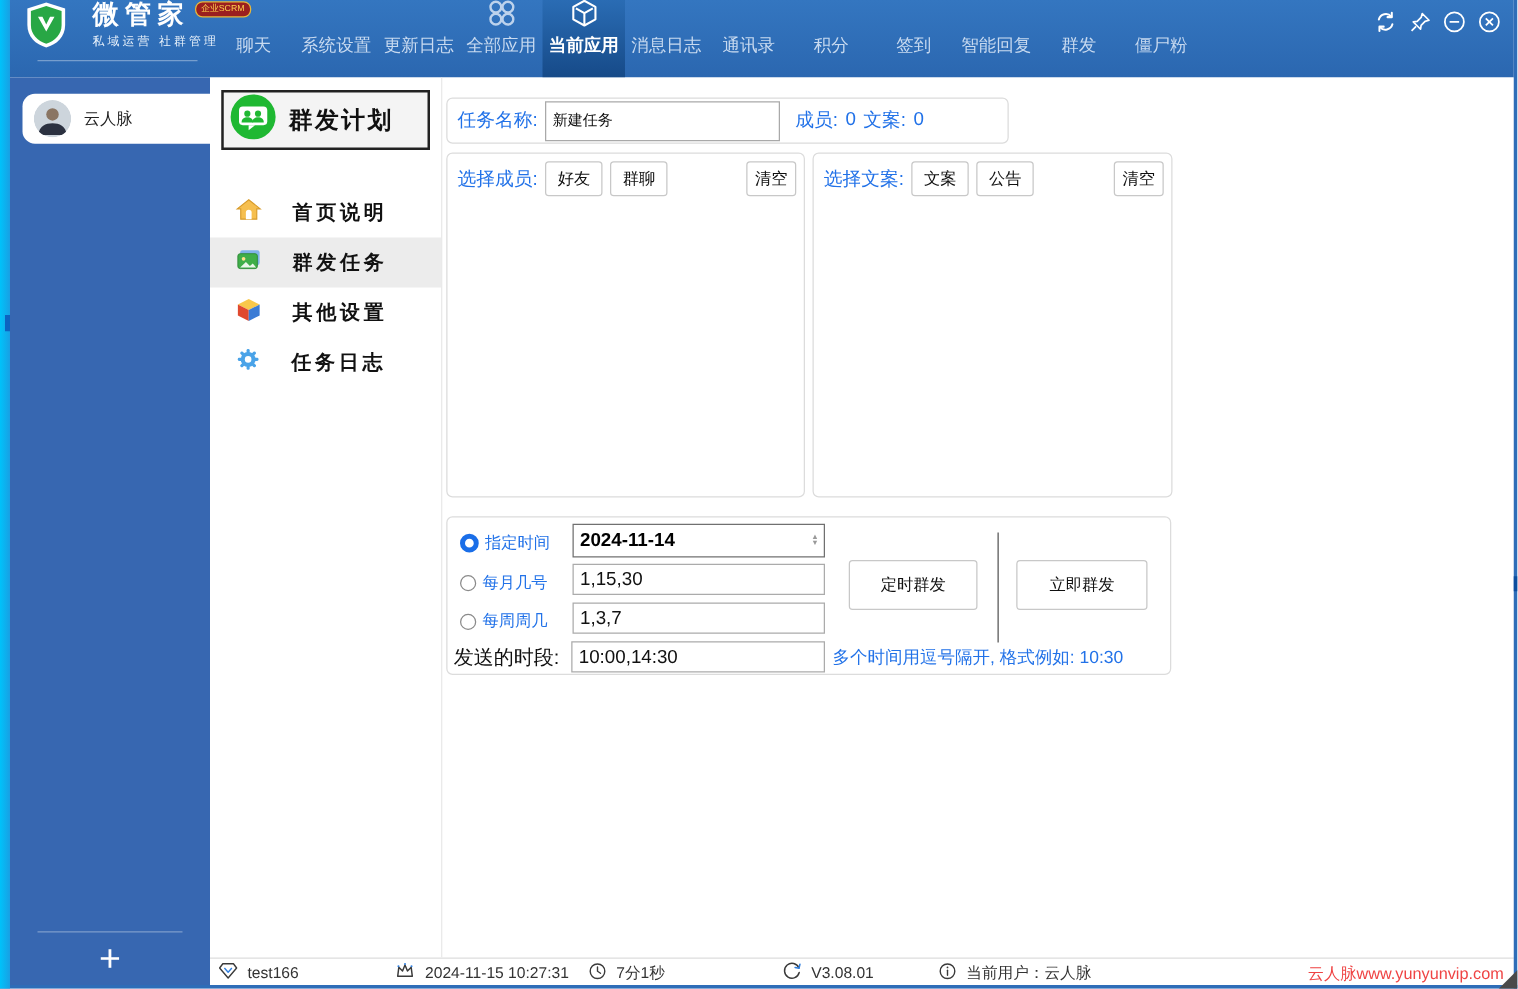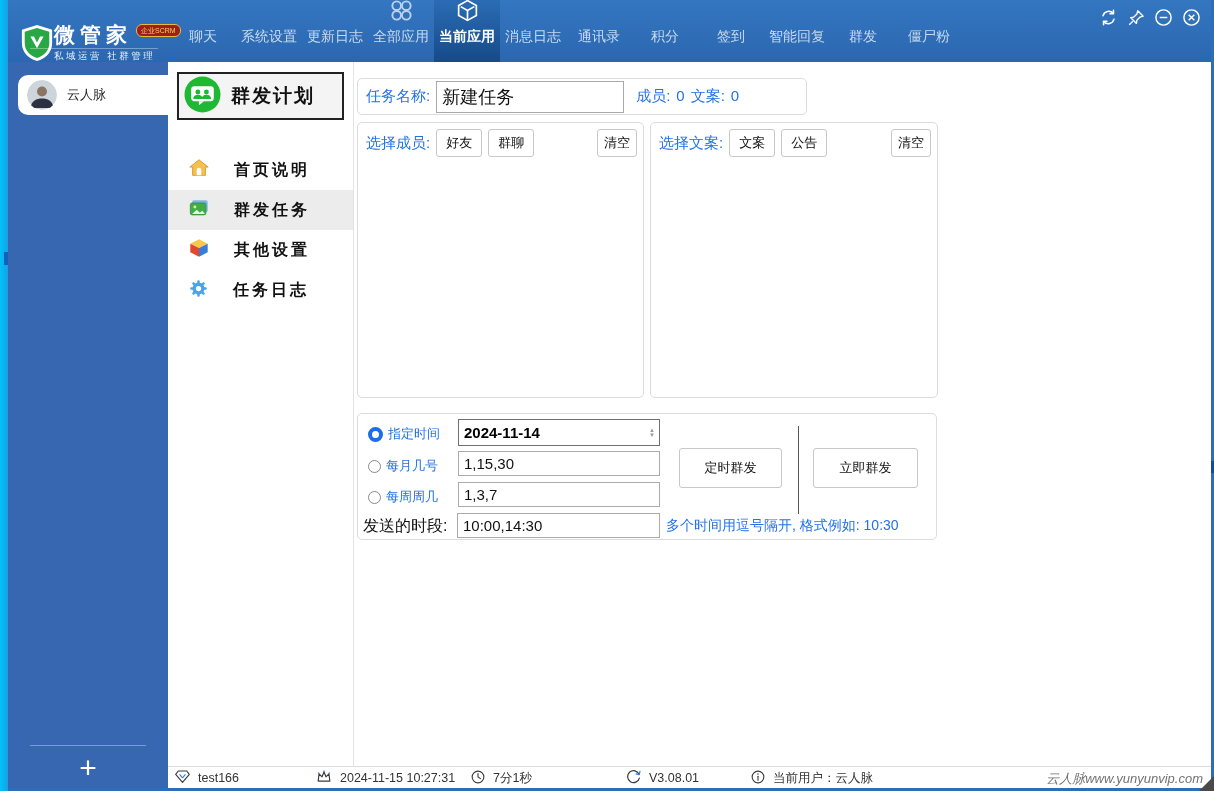--- a/index.html
+++ b/index.html
@@ -8,21 +8,21 @@
 
   
   .edge-left { position:absolute; left:0; top:0; width:8px; height:791px; background:linear-gradient(90deg,#00c2fa,#18a0e4); z-index:60; }
   .edge-left-notch { position:absolute; left:4px; top:252px; width:4px; height:13px; background:#0d62c0; z-index:61; }
   .edge-right { position:absolute; right:0; top:0; width:3px; height:791px; background:#2e6db8; z-index:60; }
   .edge-right-notch { position:absolute; right:0; top:461px; width:3px; height:12px; background:#0c4d9e; z-index:61; }
   .edge-bottom { position:absolute; left:0; bottom:0; width:1214px; height:3px; background:#2e6db8; z-index:59; }
 
   
   .topbar { position:absolute; left:8px; top:0; width:1203px; height:62px; background:linear-gradient(180deg,#3476c0,#2b67b0); }
-  .logo { position:absolute; left:12px; top:23px; display:flex; gap:0; }
+  .logo { position:absolute; left:12px; top:0; display:flex; gap:20px; }
   .logo-col { display:flex; flex-direction:column; }
   .logo-row { display:flex; align-items:flex-start; gap:4px; }
   .logo-title { color:#fff; font-size:21px; font-weight:bold; letter-spacing:5px; line-height:1.1; white-space:nowrap; }
   .logo-badge { background:#9b1f1f; color:#ffd34d; font-size:7px; line-height:1; padding:2px 4px; border-radius:6px; border:1px solid #e8b93a; white-space:nowrap; margin-top:1px; }
   .logo-subtitle { color:#e9f2fb; font-size:9.5px; letter-spacing:2.5px; margin-top:4px; white-space:nowrap; }
   .logo-divider { position:absolute; left:22px; top:48px; width:128px; height:1px; background:rgba(255,255,255,.35); }
 
   .tabs { position:absolute; left:162px; top:0; height:62px; display:flex; }
   .tab { width:66px; height:62px; display:flex; flex-direction:column; align-items:center; justify-content:flex-end; padding-bottom:16px; color:#c8daf0; font-size:14px; cursor:pointer; white-space:nowrap; }
   .tab.active { background:linear-gradient(180deg,#2a6cb4,#164a88); color:#fff; font-weight:bold; }
@@ -47,21 +47,21 @@
   .nav-item { height:40px; display:flex; align-items:center; gap:24px; padding-left:20px; cursor:pointer; }
   .nav-item.active { background:#ececec; }
   .nav-label { font-size:16px; font-weight:bold; letter-spacing:3px; color:#111; white-space:nowrap; }
 
   
   .main { position:absolute; left:354px; top:62px; width:857px; height:704px; background:#fff; }
   .box { position:absolute; border:1px solid #dcdcdc; border-radius:5px; background:#fff; }
   .toprow-left { left:3px; top:16px; width:450px; height:37px; display:flex; align-items:center; padding-left:8px; }
   .toprow-right { left:457px; top:16px; width:126px; height:37px; display:flex; align-items:center; justify-content:center; }
   .blue-label { color:#2272e8; font-size:15px; white-space:nowrap; }
-  .task-input { margin-left:6px; width:188px; height:32px; border:1px solid #a9a9a9; font-size:18px; padding:0 5px; font-family:inherit; color:#111; }
+  .task-input { margin-left:6px; width:188px; height:32px; border:1px solid #a9a9a9; font-size:12px; padding:0 5px; font-family:inherit; color:#111; }
   .counts { display:flex; gap:6px; margin-left:12px; }
   .btn { background:#fff; border:1px solid #c8c8c8; border-radius:3px; font-size:13px; color:#111; cursor:pointer; font-family:inherit; }
   .btn-interval { width:104px; height:26px; }
 
   .panel { top:60px; height:276px; }
   .panel-members { left:3px; width:287px; }
   .panel-copy { left:296px; width:288px; }
   .panel-head { display:flex; align-items:center; padding:6px 6px 0 8px; gap:6px; }
   .chip { padding:4px 9px; }
   .chip-clear { margin-left:auto; padding:4px 6px; }
@@ -81,21 +81,21 @@
   .sched-btn { position:absolute; width:103px; height:40px; font-size:13px; }
   .btn-timed { left:321px; top:34px; }
   .btn-instant { left:455px; top:34px; width:105px; }
   .sched-divider { position:absolute; left:440px; top:12px; width:1px; height:88px; background:#555; }
 
   
   .statusbar { position:absolute; left:168px; top:766px; width:1043px; height:22px; background:#fff; border-top:1px solid #ddd; }
   .sb-item { position:absolute; top:0; height:22px; display:flex; align-items:center; gap:7px; font-size:12.5px; color:#333; white-space:nowrap; }
   .sb-account { left:6px; } .sb-datetime { left:147px; } .sb-duration { left:302px; }
   .sb-version { left:457px; } .sb-user { left:582px; }
-  .watermark { position:absolute; right:8px; top:3px; color:#737373; font-size:13px; white-space:nowrap;font-style:italic; }
+  .watermark { position:absolute; right:8px; top:3px; color:#ef4444; font-size:13px; white-space:nowrap; }
   .grip { position:absolute; right:0; bottom:0; width:0; height:0; border-left:15px solid transparent; border-bottom:15px solid #4a4a4a; cursor:nwse-resize; z-index:62; }
 </style>
 </head>
 <body>
 
 <div class="edge-left"></div>
 <div class="edge-left-notch"></div>
 <div class="edge-right"></div>
 <div class="edge-right-notch"></div>
 <div class="edge-bottom"></div>

